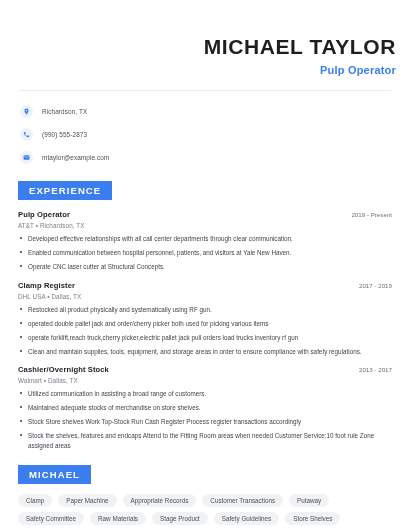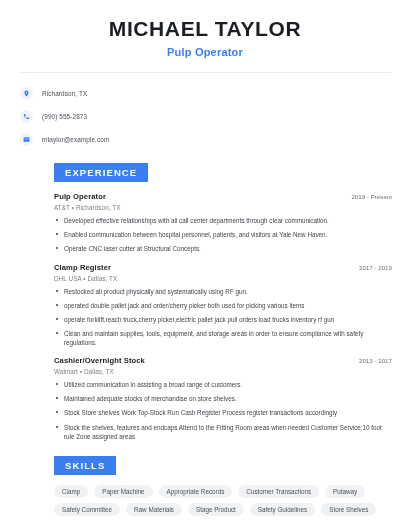--- a/index.html
+++ b/index.html
@@ -17,22 +17,22 @@
   .page {
     width: 410px;
     height: 530px;
     box-sizing: border-box;
     padding: 0 14px;
     position: relative;
   }
 
   
   .header {
-    text-align: center;
-    padding-top: 17px;
+    text-align: right;
+    padding-top: 35px;
   }
   .full-name {
     font-size: 21px;
     font-weight: bold;
     letter-spacing: 0.6px;
     color: #1b1e23;
     line-height: 1.15;
   }
   .job-title {
     margin-top: 5px;
@@ -69,21 +69,21 @@
     margin-right: 9px;
   }
   .c-icon svg { display: block; }
   .contact-text {
     font-size: 6.4px;
     color: #4a4f57;
     letter-spacing: 0.1px;
   }
 
   
-  .section { margin-top: 14px; margin-left: 36px; }
+  .section { margin-top: 14px; }
   .badge {
     display: inline-block;
     background: #3b7ef0;
     color: #ffffff;
     font-size: 9.5px;
     font-weight: bold;
     letter-spacing: 1.1px;
     padding: 4px 11px 4px 11px;
     margin-left: 4px;
   }
@@ -235,21 +235,21 @@
           <li>Maintained adequate stocks of merchandise on store shelves.</li>
           <li>Stock Store shelves Work Top-Stock Run Cash Register Process register transactions accordingly</li>
           <li>Stock the shelves, features and endcaps Attend to the Fitting Room areas when needed Customer Service:10 foot rule Zone assigned areas</li>
         </ul>
       </div>
 
     </div>
   </div>
 
   <div class="section">
-    <div class="badge">SKILLS</div>
+    <div class="badge">MICHAEL</div>
     <div class="skills-wrap">
       <span class="chip">Clamp</span>
       <span class="chip">Paper Machine</span>
       <span class="chip">Appropriate Records</span>
       <span class="chip">Customer Transactions</span>
       <span class="chip">Putaway</span>
       <span class="chip">Safety Committee</span>
       <span class="chip">Raw Materials</span>
       <span class="chip">Stage Product</span>
       <span class="chip">Safety Guidelines</span>

